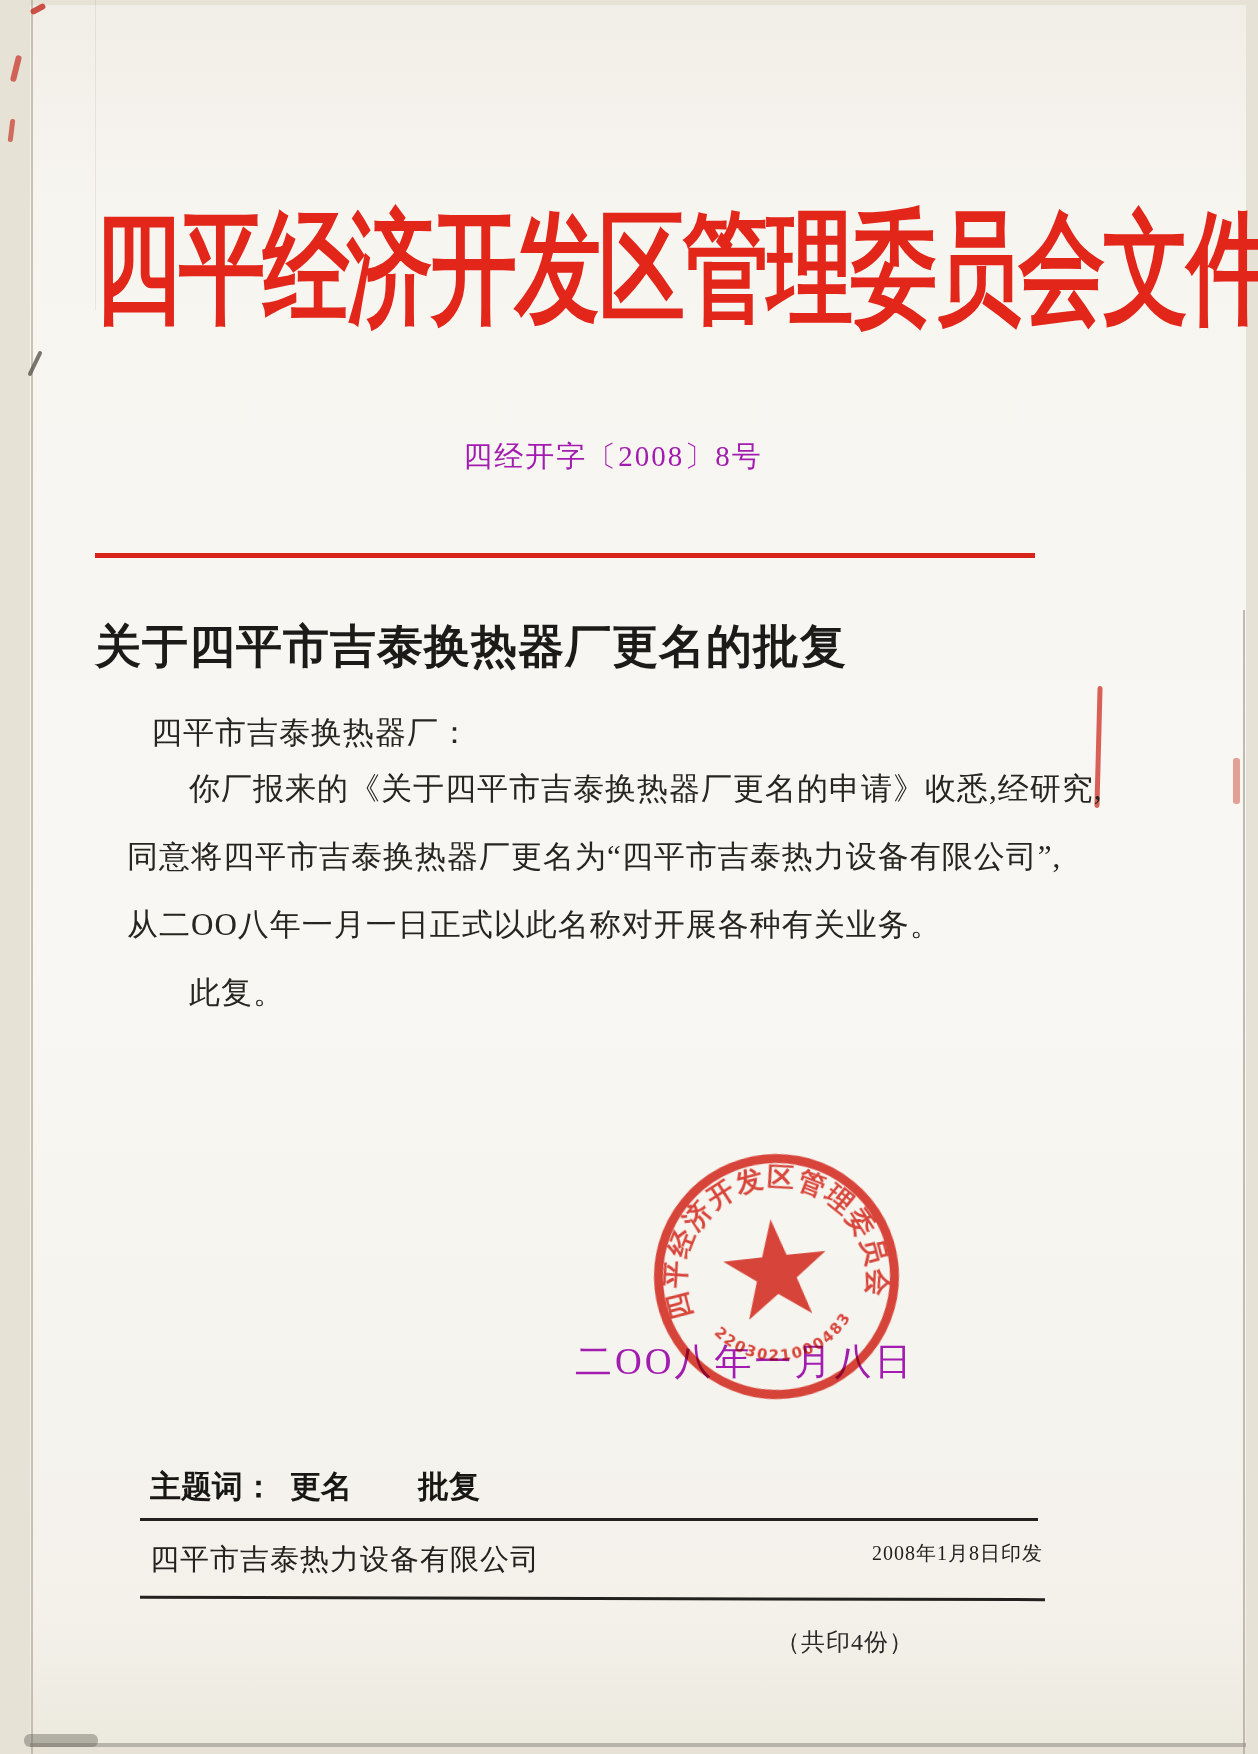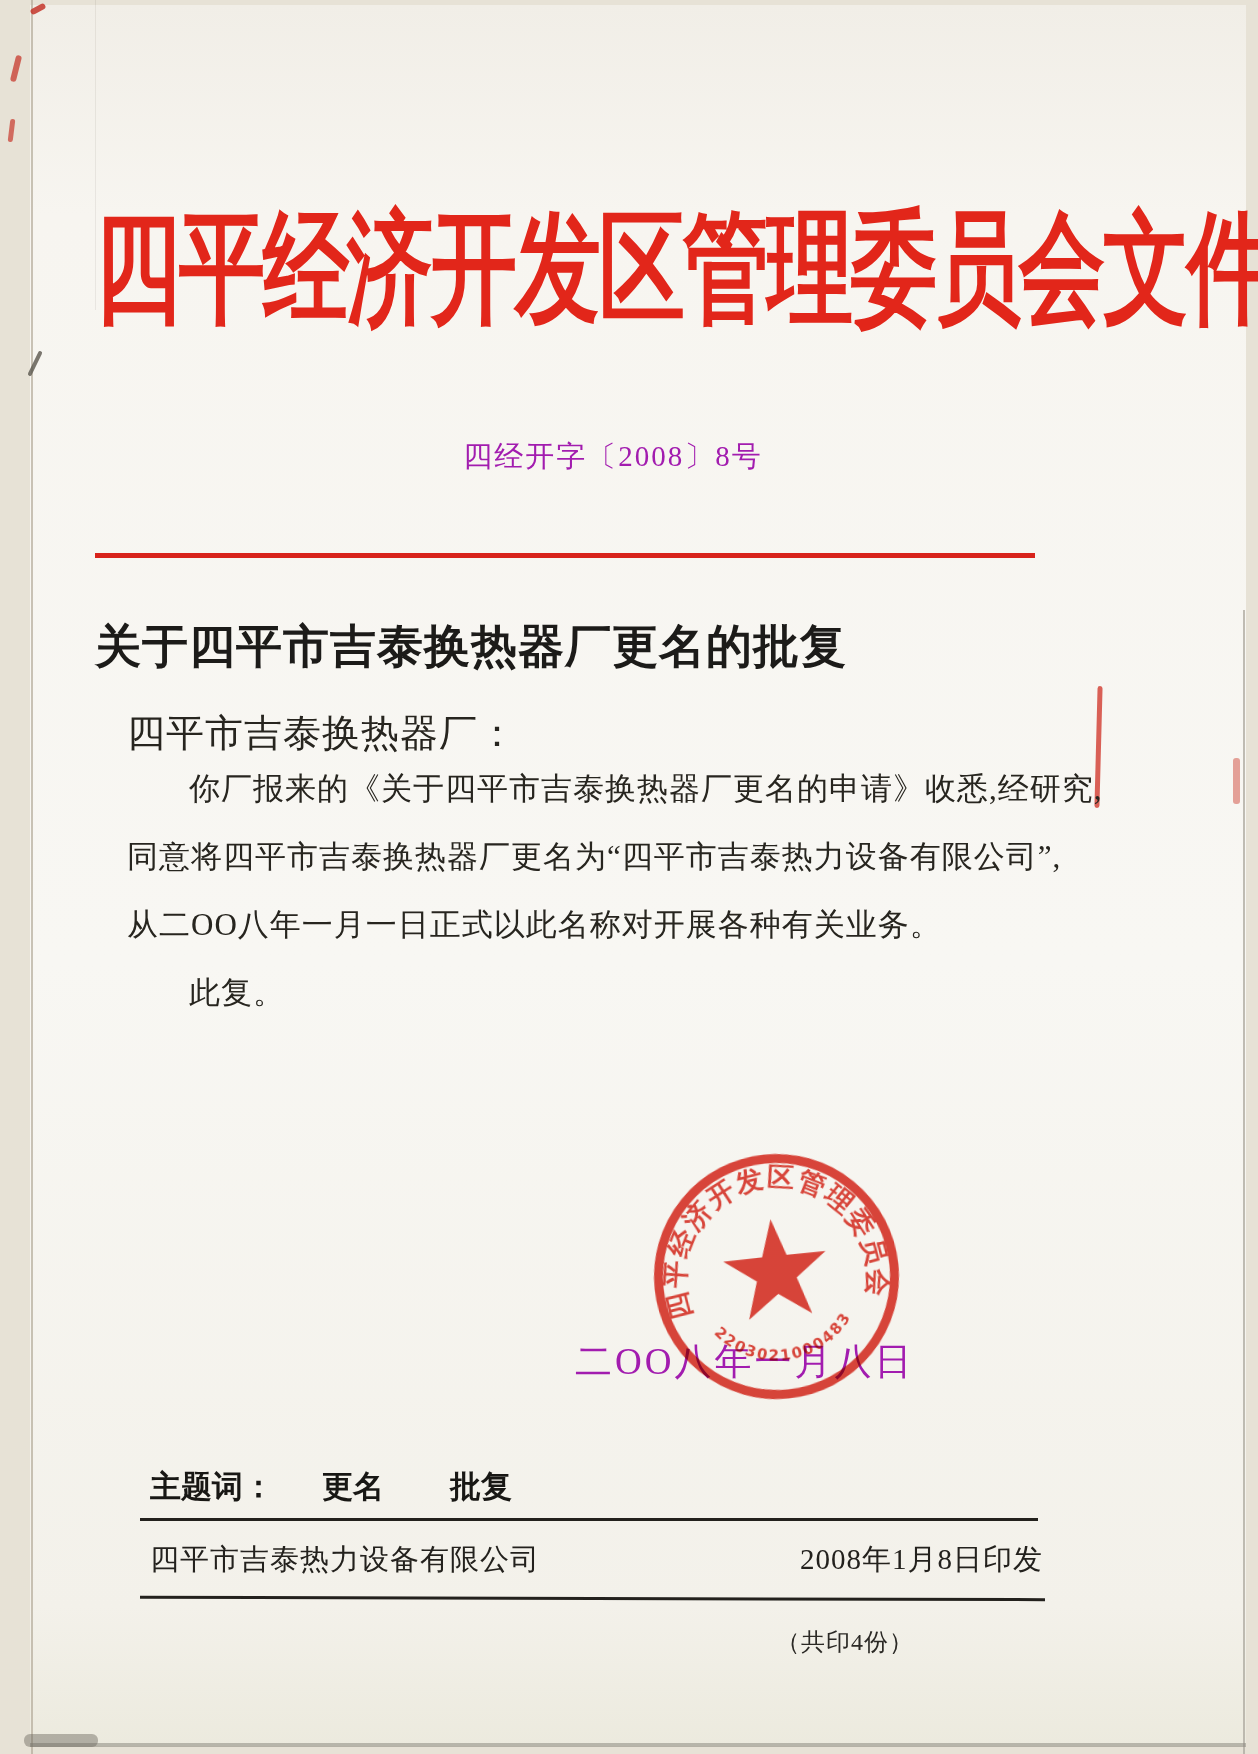--- a/index.html
+++ b/index.html
@@ -42,46 +42,46 @@
     font-size:29px;color:#a21caf;letter-spacing:2px;
     transform:translateX(48px);
   }
   .red-rule{position:absolute;top:553px;left:0;width:940px;height:5px;background:#d8231b;}
   .subject-title{
     position:absolute;top:616px;left:0;width:940px;text-align:left;
     font-family:"Liberation Sans","DejaVu Sans",sans-serif;
     font-size:46px;font-weight:700;color:#1c1b19;letter-spacing:1px;
   }
   .body-text{position:absolute;top:713px;left:32px;width:905px;color:#27251f;}
-  .salutation{font-size:38px;line-height:40px;letter-spacing:1px;}
+  .salutation{font-size:31px;line-height:40px;letter-spacing:1px;margin-left:24px;}
   .para-line{font-size:31px;height:68px;line-height:68px;letter-spacing:1px;white-space:nowrap;}
   .para-line.first{margin-top:2px;}
   .indent{text-indent:62px;}
 
   .issue-date{
     position:absolute;left:575px;top:1297px;z-index:4;
     font-size:37px;color:#a21caf;letter-spacing:3px;white-space:nowrap;margin-top:40px;
   }
   .seal{
     position:absolute;left:650px;top:1150px;width:253px;height:253px;z-index:5;
     mix-blend-mode:multiply;opacity:.92;
     transform:rotate(-6deg);filter:blur(.3px);
   }
 
   .keywords-row{
     position:absolute;left:150px;top:1466px;display:flex;align-items:baseline;
     font-family:"Liberation Sans","DejaVu Sans",sans-serif;
     font-size:31px;font-weight:700;color:#181714;z-index:2;
   }
-  .kw-term0{margin-left:48px;}
+  .kw-term0{margin-left:16px;}
   .kw-term1{margin-left:66px;}
   .rule-black1{position:absolute;left:140px;top:1518px;width:898px;height:3px;background:#23211d;}
   .rule-black2{position:absolute;left:140px;top:1597px;width:905px;height:3px;background:#23211d;transform:rotate(.15deg);}
   .footer-office{position:absolute;left:150px;top:1540px;font-size:29px;color:#23211d;letter-spacing:1px;}
-  .footer-date{position:absolute;right:215px;top:1540px;font-size:29px;color:#23211d;letter-spacing:1px;}
+  .footer-date{position:absolute;right:215px;top:1540px;font-size:20px;color:#23211d;letter-spacing:1px;}
   .copies-note{position:absolute;left:776px;top:1626px;font-size:24px;color:#2b2925;letter-spacing:1px;}
 </style>
 </head>
 <body>
 
 <div class="page">
 
   <div class="paper"></div>
   <div class="left-edge-line"></div>
   <div class="right-edge-line"></div>

